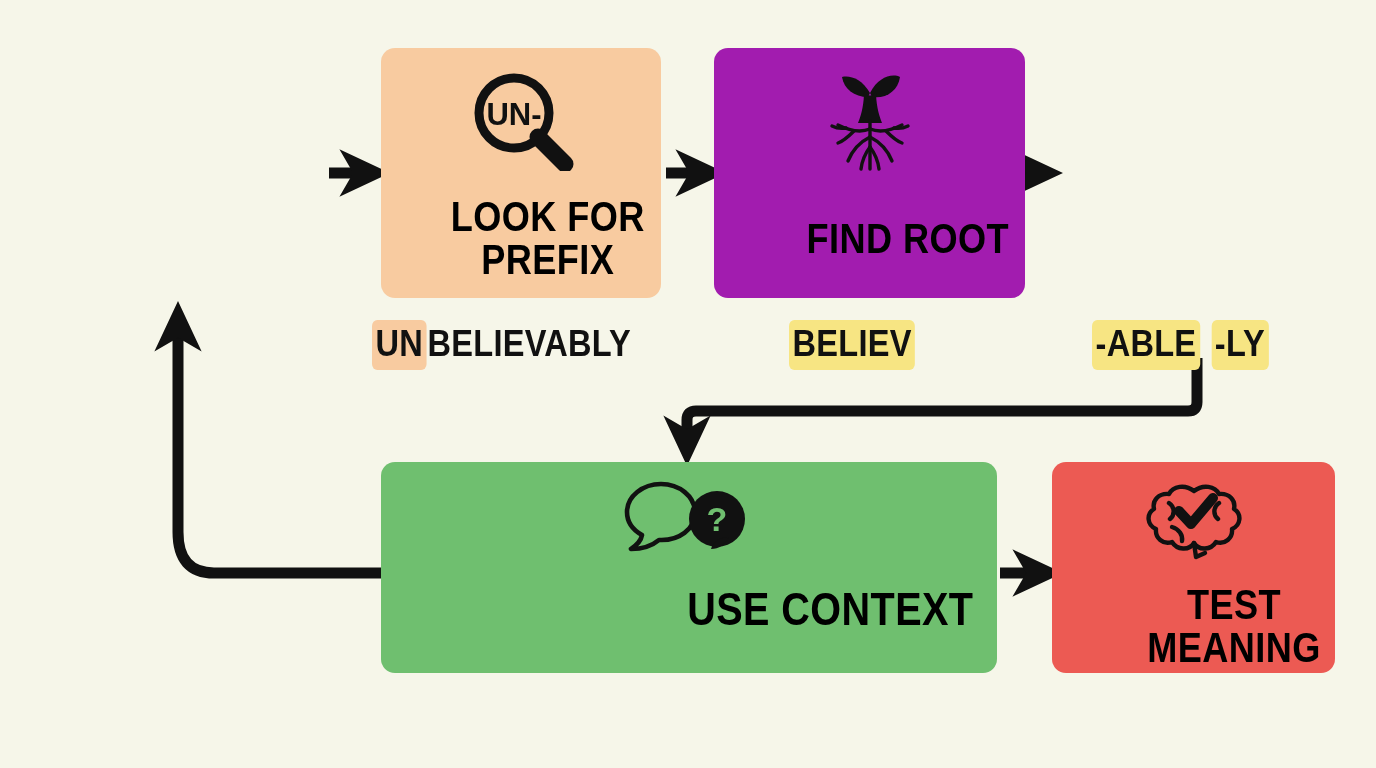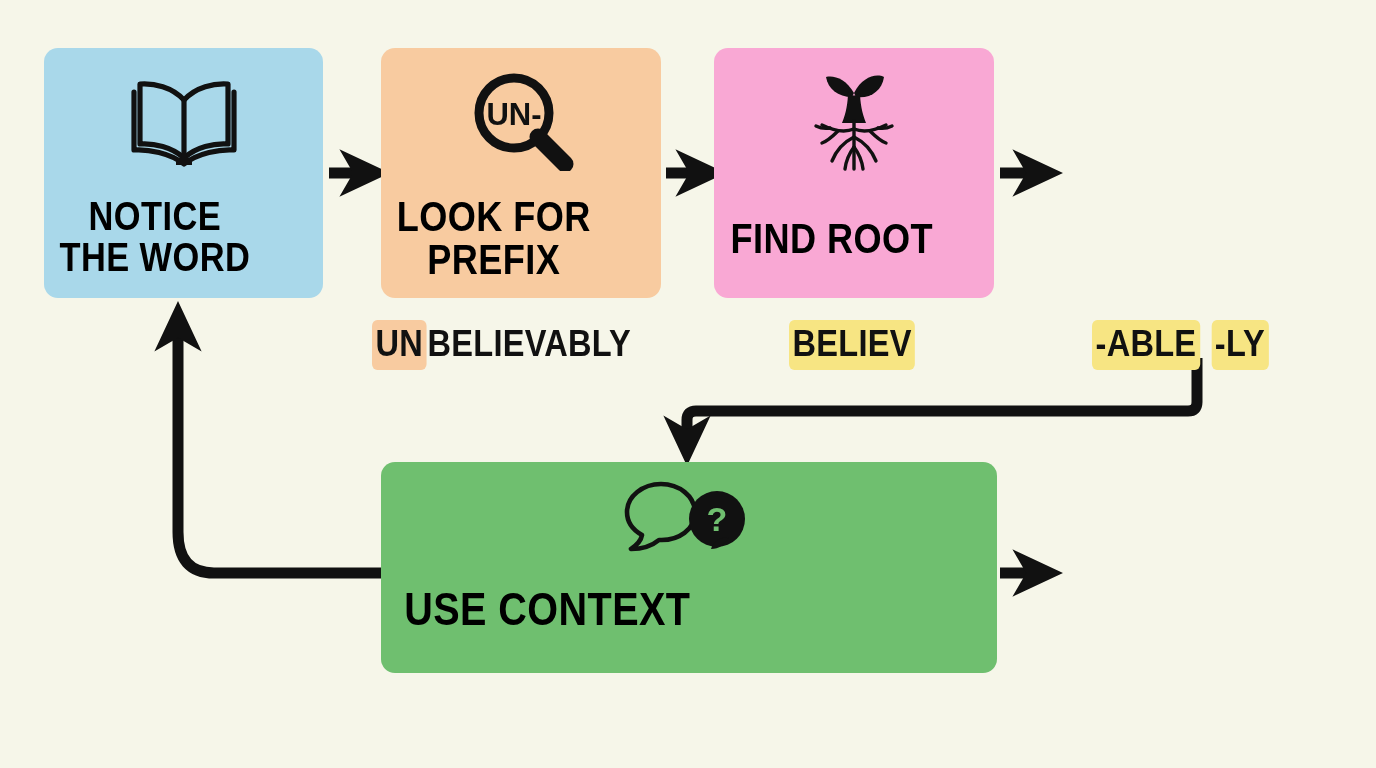--- a/index.html
+++ b/index.html
@@ -17,21 +17,21 @@
   #canvas {
     position: relative;
     width: 1376px;
     height: 768px;
   }
   .node {
     position: absolute;
     border-radius: 14px;
     display: flex;
     flex-direction: column;
-    align-items: flex-start;
+    align-items: flex-end;
     justify-content: flex-start;
     box-sizing: border-box;
     overflow: hidden;
   }
   .node .icon {
     display: flex;
     align-items: center;
     justify-content: center;
     width: 100%;
   }
@@ -41,21 +41,21 @@
     text-align: center;
     line-height: 1.02;
     letter-spacing: 0.5px;
     transform: scaleX(0.86);
     white-space: pre-line;
     font-family: "Liberation Sans", sans-serif;
   }
   
   #node-notice   { left: 44px;  top: 48px;  width: 279px; height: 250px; background: #a9d8ea; }
   #node-prefix   { left: 381px; top: 48px;  width: 280px; height: 250px; background: #f8cba0; }
-  #node-root     { left: 714px; top: 48px;  width: 280px; height: 250px; background: #f9a8d4; }
+  #node-root     { left: 714px; top: 48px;  width: 311px; height: 250px; background: #a21caf; }
   #node-suffix   { left: 1052px;top: 48px;  width: 283px; height: 250px; background: #5b9bd5; }
   #node-context  { left: 381px; top: 462px; width: 616px; height: 211px; background: #6fbf6f; }
   #node-test     { left: 1052px;top: 462px; width: 283px; height: 211px; background: #ec5a53; }
 
   #node-notice  .icon { height: 120px; padding-top: 14px; }
   #node-prefix  .icon { height: 118px; padding-top: 14px; }
   #node-root    .icon { height: 118px; padding-top: 16px; }
   #node-suffix  .icon { height: 118px; padding-top: 16px; }
   #node-context .icon { height: 86px;  padding-top: 14px; }
   #node-test    .icon { height: 88px;  padding-top: 16px; }
@@ -130,35 +130,20 @@
 
     <g>
       <line x1="1000" y1="573" x2="1041" y2="573" stroke="#111111" stroke-width="11" marker-end="url(#arrowhead)"></line>
     </g>
 
     <g>
       <path d="M381,573 L214,573 Q178,573 178,532 L178,323" fill="none" stroke="#111111" stroke-width="11" stroke-linecap="butt" marker-end="url(#arrowhead)"></path>
     </g>
   </svg>
 
-  <div class="node" id="node-notice">
-    <div class="icon">
-      <svg width="116" height="96" viewBox="0 0 116 96" aria-hidden="true">
-        <g fill="none" stroke="#111111" stroke-width="5.2" stroke-linejoin="round" stroke-linecap="round">
-          <path d="M58 26 C46 13 28 9 14 10 L14 70 C28 69 46 73 58 84"></path>
-          <path d="M58 26 C70 13 88 9 102 10 L102 70 C88 69 70 73 58 84"></path>
-          <path d="M8 18 L8 76 C22 75 44 79 58 90 C72 79 94 75 108 76 L108 18"></path>
-          <path d="M58 26 L58 84"></path>
-        </g>
-        <path d="M50 84 h16 v7 h-16 z" fill="#111111"></path>
-      </svg>
-    </div>
-    <div class="label">NOTICE
-THE WORD</div>
-  </div>
 
   <div class="node" id="node-prefix">
     <div class="icon">
       <svg width="118" height="100" viewBox="0 0 118 100" aria-hidden="true">
         <circle cx="52" cy="42" r="35" fill="none" stroke="#111111" stroke-width="9"></circle>
         <path d="M76 66 L103 93" stroke="#111111" stroke-width="17" stroke-linecap="round"></path>
         <text x="52" y="54" text-anchor="middle" font-family="Liberation Sans, sans-serif" font-size="31" font-weight="bold" fill="#111111">UN-</text>
       </svg>
     </div>
     <div class="label">LOOK FOR
@@ -201,20 +186,39 @@
         <path d="M74 34 C74 17 58 5 40 5 C22 5 6 17 6 33 C6 43 12 51 21 56
                  C20 62 16 66 10 70 C22 70 32 66 38 61 C58 62 74 50 74 34 Z" fill="none" stroke="#111111" stroke-width="4.6" stroke-linejoin="round"></path>
         <circle cx="96" cy="40" r="28" fill="#111111"></circle>
         <path d="M90 70 C92 62 100 58 108 58 C104 66 98 70 90 70 Z" fill="#111111"></path>
         <text x="96" y="52" text-anchor="middle" font-family="Liberation Sans, sans-serif" font-size="34" font-weight="bold" fill="#6fbf6f">?</text>
       </svg>
     </div>
     <div class="label">USE CONTEXT</div>
   </div>
 
+  <div class="node" id="node-test">
+    <div class="icon">
+      <svg width="110" height="82" viewBox="0 0 110 82" aria-hidden="true">
+        <g fill="none" stroke="#111111" stroke-width="4.4" stroke-linejoin="round" stroke-linecap="round">
+          <path d="M55 10 C46 3 34 5 30 13 C20 12 13 19 15 28 C7 33 8 44 17 48
+                   C16 57 24 64 33 61 C38 69 50 70 55 62
+                   C60 70 72 69 77 61 C86 64 94 57 93 48
+                   C102 44 103 33 95 28 C97 19 90 12 80 13 C76 5 64 3 55 10 Z"></path>
+          <path d="M55 62 L57 76 L66 72"></path>
+          <path d="M30 22 C36 26 36 34 31 38"></path>
+          <path d="M80 22 C74 26 74 34 79 38"></path>
+          <path d="M33 46 C40 48 44 54 43 60"></path>
+        </g>
+        <path d="M40 30 L52 43 L74 17" fill="none" stroke="#111111" stroke-width="10" stroke-linecap="round" stroke-linejoin="round"></path>
+      </svg>
+    </div>
+    <div class="label">TEST
+MEANING</div>
+  </div>
 
   <div class="wordline" id="word-unbelievably">
     <span class="chip peach">UN</span>
       <span class="plain">BELIEVABLY</span>
   </div>
 
   <div class="wordline" id="word-believ">
     <span class="chip yellow">BELIEV</span>
   </div>
 

